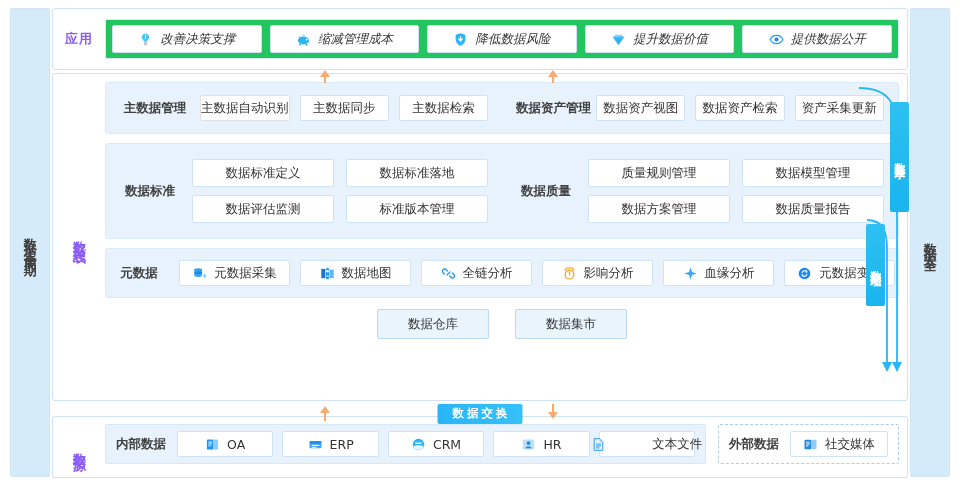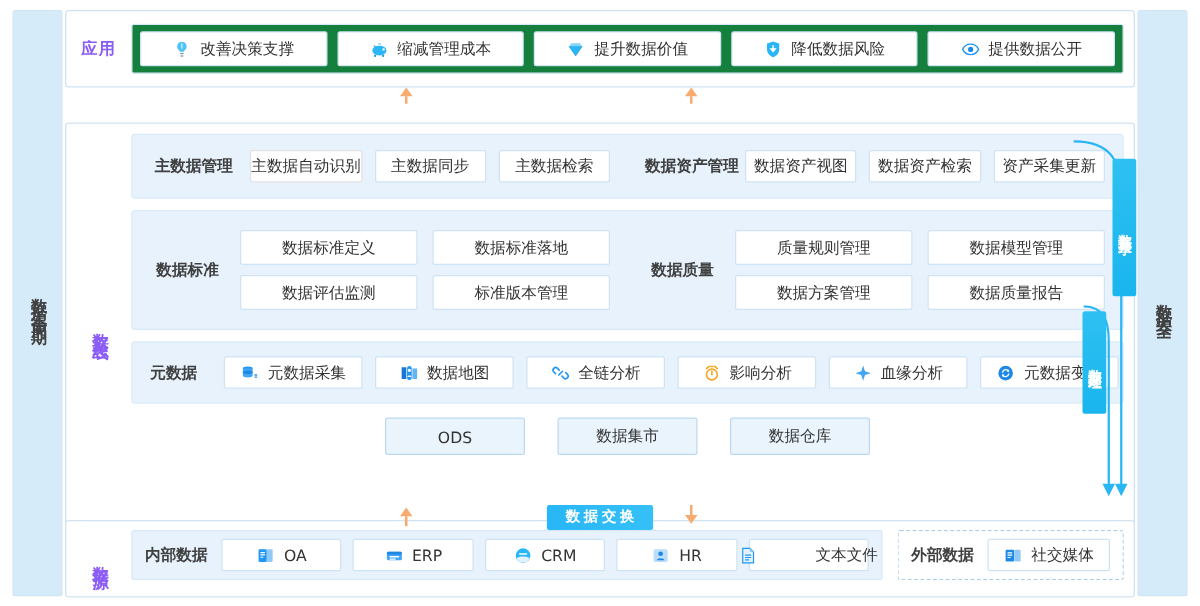--- a/index.html
+++ b/index.html
@@ -41,32 +41,32 @@
   .band-app{top:0;height:62px;display:flex;align-items:center;}
   .band-label{
     width:52px;min-width:52px;text-align:center;font-size:13px;
     font-weight:600;color:#8b5cf6;letter-spacing:1px;
   }
   .band-label.vert{
     writing-mode:vertical-rl;text-orientation:upright;letter-spacing:3px;
     display:flex;align-items:center;justify-content:center;height:100%;
   }
   .app-strip{
-    flex:1;background:#15803d;border:1px solid #d7e9f8;border-radius:2px;
+    flex:1;background:#22c55e;border:1px solid #d7e9f8;border-radius:2px;
     margin:6px 8px 6px 0;padding:5px 6px;
-    display:flex;gap:8px;box-sizing:border-box;
+    display:flex;gap:8px;box-sizing:border-box;font-style:italic;
   }
   .chip{
     flex:1;background:#ffffff;border:1px solid #cfe3f4;border-radius:2px;
     height:26px;display:flex;align-items:center;justify-content:center;
     gap:7px;font-size:12.5px;color:#333;
   }
 
   
-  .band-bus{top:90px;height:328px;display:flex;}
+  .band-bus{top:65px;height:328px;display:flex;}
   .bus-body{flex:1;padding:8px 8px 6px 0;box-sizing:border-box;
             display:flex;flex-direction:column;gap:9px;position:relative;}
 
   .row-panel{
     background:#e7f2fc;border:1px solid #d9ebfa;border-radius:3px;
     display:flex;align-items:center;box-sizing:border-box;
   }
   .grp-title{
     font-size:12.5px;color:#404040;font-weight:600;white-space:nowrap;
     text-align:center;
@@ -189,36 +189,36 @@
                 <rect x="10.4" y="12.4" width="1.6" height="2" rx=".6" fill="#1e9ad6"></rect>
                 <path d="M7 3.4h2.4" stroke="#80d8ff" stroke-width="1.4"></path>
               </svg>
             </span>
           <span>缩减管理成本</span>
         </div>
 
         <div class="chip">
           <span class="ic">
               <svg viewBox="0 0 16 16">
+                <path d="M8 1.2 13.2 3v5.1c0 3.2-2.3 5.5-5.2 6.7-2.9-1.2-5.2-3.5-5.2-6.7V3z" fill="#29b6f6"></path>
+                <path d="M8 4.4v4.2M8 9.8 6.2 7.6h3.6z" stroke="#fff" stroke-width="1.2" fill="#fff"></path>
+              </svg>
+            </span>
+          <span>降低数据风险</span>
+        </div>
+
+        <div class="chip">
+          <span class="ic">
+              <svg viewBox="0 0 16 16">
                 <path d="M2.4 5.6h11.2L8 13.6z" fill="#29b6f6"></path>
                 <path d="M4.4 2.8h7.2l2 2.8H2.4z" fill="#81d4fa"></path>
                 <path d="M2.4 5.6h11.2L8 13.6z" fill="none" stroke="#1e9ad6" stroke-width=".5"></path>
               </svg>
             </span>
           <span>提升数据价值</span>
-        </div>
-
-        <div class="chip">
-          <span class="ic">
-              <svg viewBox="0 0 16 16">
-                <path d="M8 1.2 13.2 3v5.1c0 3.2-2.3 5.5-5.2 6.7-2.9-1.2-5.2-3.5-5.2-6.7V3z" fill="#29b6f6"></path>
-                <path d="M8 4.4v4.2M8 9.8 6.2 7.6h3.6z" stroke="#fff" stroke-width="1.2" fill="#fff"></path>
-              </svg>
-            </span>
-          <span>降低数据风险</span>
         </div>
 
         <div class="chip">
           <span class="ic">
               <svg viewBox="0 0 16 16">
                 <path d="M8 3.6c3.2 0 5.8 2.2 6.8 4.4-1 2.2-3.6 4.4-6.8 4.4S2.2 10.2 1.2 8C2.2 5.8 4.8 3.6 8 3.6z" fill="#fff" stroke="#2196f3" stroke-width="1.1"></path>
                 <circle cx="8" cy="8" r="2.2" fill="#1e88e5"></circle>
               </svg>
             </span>
           <span>提供数据公开</span>
@@ -343,23 +343,22 @@
                   <circle cx="8" cy="8" r="6.2" fill="#1e88e5"></circle>
                   <path d="M5.4 7.2a2.8 2.8 0 0 1 5.1-.9M10.6 8.8a2.8 2.8 0 0 1-5.1.9" stroke="#fff" stroke-width="1.2" fill="none" stroke-linecap="round"></path>
                   <path d="M10.8 4.6v2.2H8.8zM5.2 11.4V9.2h2z" fill="#fff"></path>
                 </svg>
               </span>
             <span>元数据变更</span>
           </div>
         </div>
 
         <div class="row4">
-          <div class="store">ODS</div>
+          <div class="store">数据仓库</div>
           <div class="store">数据集市</div>
-          <div class="store">数据仓库</div>
         </div>
 
         <div class="vtab" style="right:-2px;top:28px;height:110px;">数据共享</div>
         <div class="vtab" style="right:22px;top:150px;height:82px;">数据处理</div>
 
         <svg class="curve" style="right:-6px;top:0;width:60px;height:322px;" viewBox="0 0 60 322">
           <path d="M6 14 C 36 14, 44 30, 44 58 L44 292" stroke="#29b6f6" stroke-width="1.8" fill="none"></path>
           <path d="M14 146 C 30 146, 34 158, 34 174 L34 292" stroke="#29b6f6" stroke-width="1.8" fill="none"></path>
           <path d="M44 288 l-5 0 5 10 5 -10 z" fill="#29b6f6"></path>
           <path d="M34 288 l-5 0 5 10 5 -10 z" fill="#29b6f6"></path>

